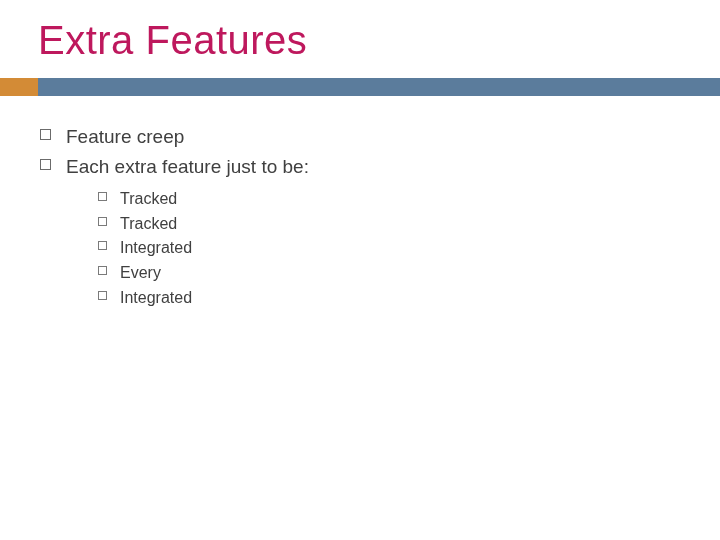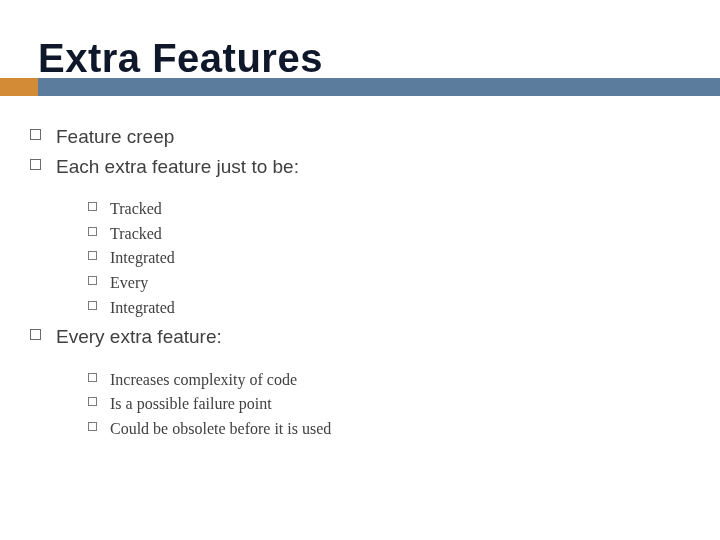--- a/index.html
+++ b/index.html
@@ -16,24 +16,23 @@
     position: relative;
     width: 720px;
     height: 540px;
     box-sizing: border-box;
   }
   .title-area {
     padding: 18px 0 0 38px;
   }
   .title {
     font-size: 40px;
-    font-weight: 700;
-    color: #0f172a;
+    font-weight: 400;
+    color: #be185d;
     letter-spacing: 0.5px;
-    margin-top: 18px;
   }
   .accent-bar {
     position: absolute;
     left: 0;
     top: 78px;
     width: 720px;
     height: 18px;
     display: flex;
   }
   .accent-orange {
@@ -42,21 +41,21 @@
     background: #d38b36;
   }
   .accent-blue {
     flex: 1;
     height: 18px;
     background: #5b7c9c;
   }
   .content {
     position: absolute;
     top: 120px;
-    left: 28px;
+    left: 38px;
     right: 30px;
     font-size: 18px;
     line-height: 1.35;
   }
   ul.level1 {
     list-style: none;
     margin: 0;
     padding: 0;
   }
   ul.level1 > li {
@@ -70,23 +69,22 @@
     position: absolute;
     left: 2px;
     top: 5px;
     width: 11px;
     height: 11px;
     border: 1.4px solid #6b6b6b;
     box-sizing: border-box;
   }
   ul.level2 {
     list-style: none;
-    margin: 19px 0 6px 0;
+    margin: 9px 0 6px 0;
     padding: 0 0 0 30px;
-    font-family: Liberation Serif, serif;
   }
   ul.level2 > li {
     position: relative;
     padding-left: 24px;
     margin: 3px 0;
     font-size: 16px;
   }
   ul.level2 > li::before {
     content: "";
     position: absolute;
@@ -118,24 +116,16 @@
       <li>
         <span>Each extra feature just to be:</span>
         <ul class="level2">
           <li>Tracked</li>
           <li>Tracked</li>
           <li>Integrated</li>
           <li>Every</li>
           <li>Integrated</li>
         </ul>
       </li>
-      <li>
-        <span>Every extra feature:</span>
-        <ul class="level2">
-          <li>Increases complexity of code</li>
-          <li>Is a possible failure point</li>
-          <li>Could be obsolete before it is used</li>
-        </ul>
-      </li>
     </ul>
   </div>
 
 </div>
 
 </body></html>

